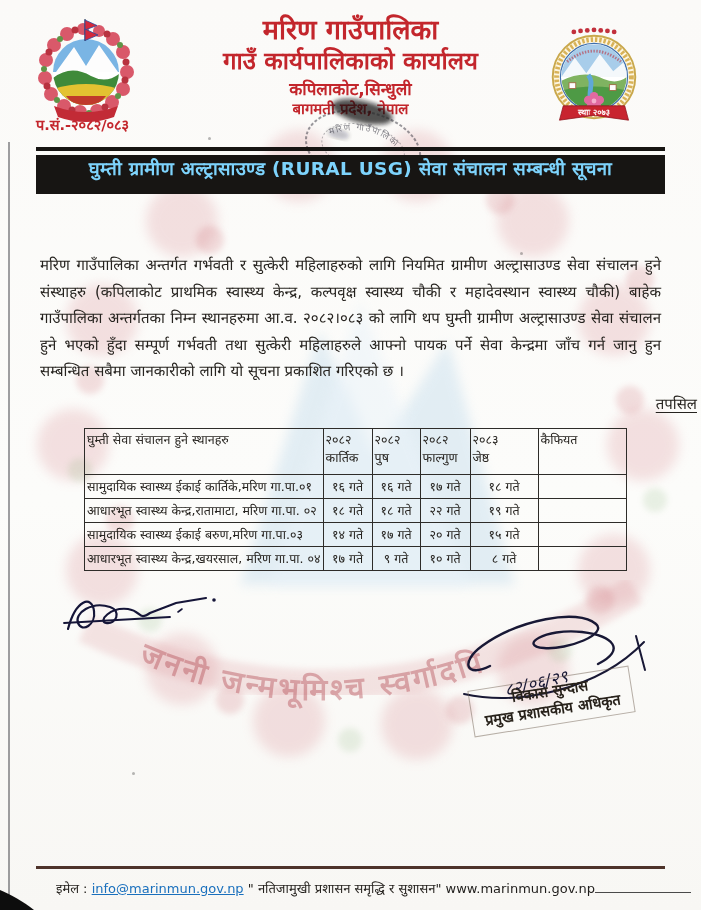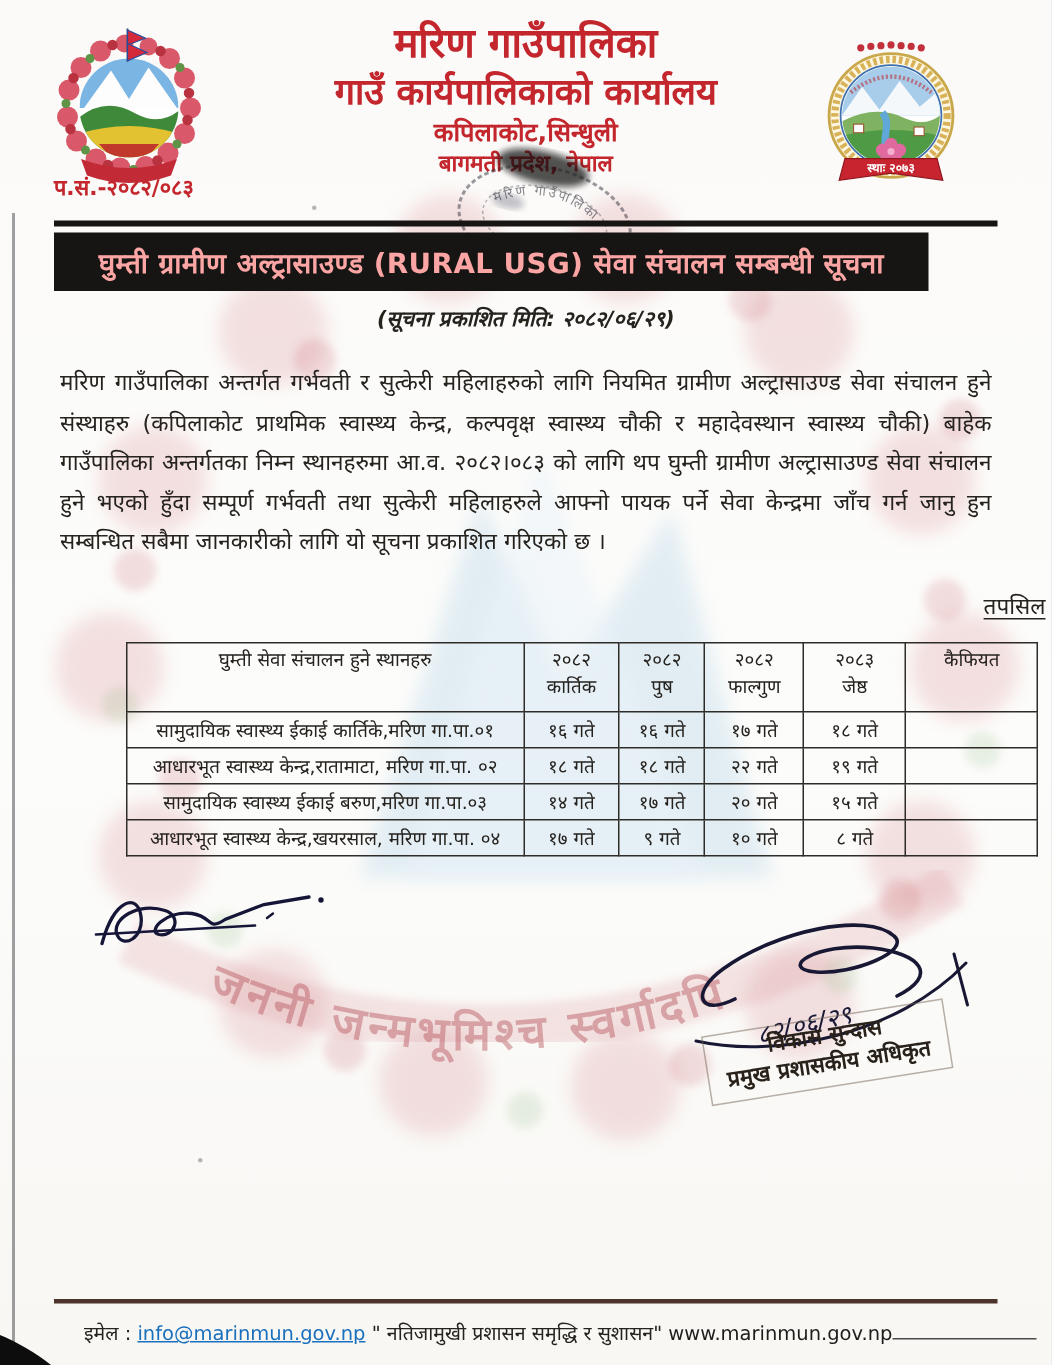--- a/index.html
+++ b/index.html
@@ -15,34 +15,34 @@
   .h-org{font-size:27px;font-weight:bold;}
   .h-office{font-size:24px;font-weight:bold;margin-top:3px;}
   .h-addr1{font-size:17px;font-weight:bold;margin-top:4px;text-align:center;}
   .h-addr2{font-size:15px;font-weight:bold;margin-top:2px;}
   .refno{position:absolute;left:36px;top:114px;color:#c3262c;font-size:14.5px;font-weight:600;}
   .logo-left{position:absolute;left:36px;top:18px;}
   .logo-right{position:absolute;left:546px;top:27px;}
   .stamp{position:absolute;left:297px;top:88px;opacity:.9;}
   
   .rule1{position:absolute;left:36px;top:147px;width:629px;height:4px;background:#171513;}
-  .banner{position:absolute;left:36px;top:155px;width:583px;height:39px;background:#171513;
-    color:#fca5a5;display:flex;align-items:center;justify-content:center;
+  .banner{position:absolute;left:36px;top:155px;width:629px;height:39px;background:#171513;
+    color:#7dd3fc;display:flex;align-items:flex-start;justify-content:center;
     font-size:18.5px;font-weight:bold;white-space:nowrap;letter-spacing:.3px;}
   .pubdate{position:absolute;left:0;right:0;top:202px;text-align:center;
     font-size:14px;font-weight:bold;font-style:italic;}
   
-  .body-par{position:absolute;left:40px;width:621px;top:227px;font-size:15px;
+  .body-par{position:absolute;left:40px;width:621px;top:237px;font-size:15px;
     line-height:26.5px;text-align:justify;}
   .tapasil{position:absolute;left:0;right:4px;top:393px;text-align:right;font-size:15px;
     text-decoration:underline;text-underline-offset:3px;}
   
   table.sched{position:absolute;left:84px;top:428px;border-collapse:collapse;table-layout:fixed;}
-  .sched th,.sched td{border:1px solid #2e2c29;font-weight:normal;text-align:center;
-    padding:2px 15px;white-space:nowrap;overflow:hidden;font-size:12.5px;line-height:18px;}
+  .sched th,.sched td{border:1px solid #2e2c29;font-weight:normal;text-align:left;
+    padding:2px 2px;white-space:nowrap;overflow:hidden;font-size:12.5px;line-height:18px;}
   .sched th{vertical-align:top;height:41px;}
   .sched td{height:19px;}
   .sched .mcol span{display:block;}
   .sched td.dt{text-align:center;padding:2px 2px;}
   
   .sig-left{position:absolute;left:58px;top:585px;}
   .sig-right{position:absolute;left:448px;top:598px;}
   .name-stamp{position:absolute;left:470px;top:678px;transform:rotate(-9deg);
     border:1px solid rgba(115,100,85,.5);padding:3px 12px 4px;text-align:center;
     font-size:14.5px;font-weight:bold;color:#28221b;line-height:19px;white-space:nowrap;}
@@ -239,21 +239,20 @@
       <text font-size="9" fill="rgba(26,26,40,.6)" letter-spacing="1.5">
         <textPath href="#stArc" startOffset="14%">मरिण गाउँपालिका</textPath>
       </text>
     </g>
   </svg>
 
   <div class="rule1"></div>
   <div class="banner">
     <span>घुम्ती ग्रामीण अल्ट्रासाउण्ड (RURAL USG) सेवा संचालन सम्बन्धी सूचना</span>
   </div>
-  <div class="pubdate">(सूचना प्रकाशित मिति: २०८२/०६/२९)</div>
 
   <p class="body-par">मरिण गाउँपालिका अन्तर्गत गर्भवती र सुत्केरी महिलाहरुको लागि नियमित ग्रामीण अल्ट्रासाउण्ड सेवा संचालन हुने संस्थाहरु (कपिलाकोट प्राथमिक स्वास्थ्य केन्द्र, कल्पवृक्ष स्वास्थ्य चौकी र महादेवस्थान स्वास्थ्य चौकी) बाहेक गाउँपालिका अन्तर्गतका निम्न स्थानहरुमा आ.व. २०८२।०८३ को लागि थप घुम्ती ग्रामीण अल्ट्रासाउण्ड सेवा संचालन हुने भएको हुँदा सम्पूर्ण गर्भवती तथा सुत्केरी महिलाहरुले आफ्नो पायक पर्ने सेवा केन्द्रमा जाँच गर्न जानु हुन सम्बन्धित सबैमा जानकारीको लागि यो सूचना प्रकाशित गरिएको छ ।</p>
   <div class="tapasil">तपसिल</div>
 
   <table class="sched">
     <colgroup>
       <col style="width:232px">
         <col style="width:49px">
         <col style="width:48px">
       <col style="width:50px">

